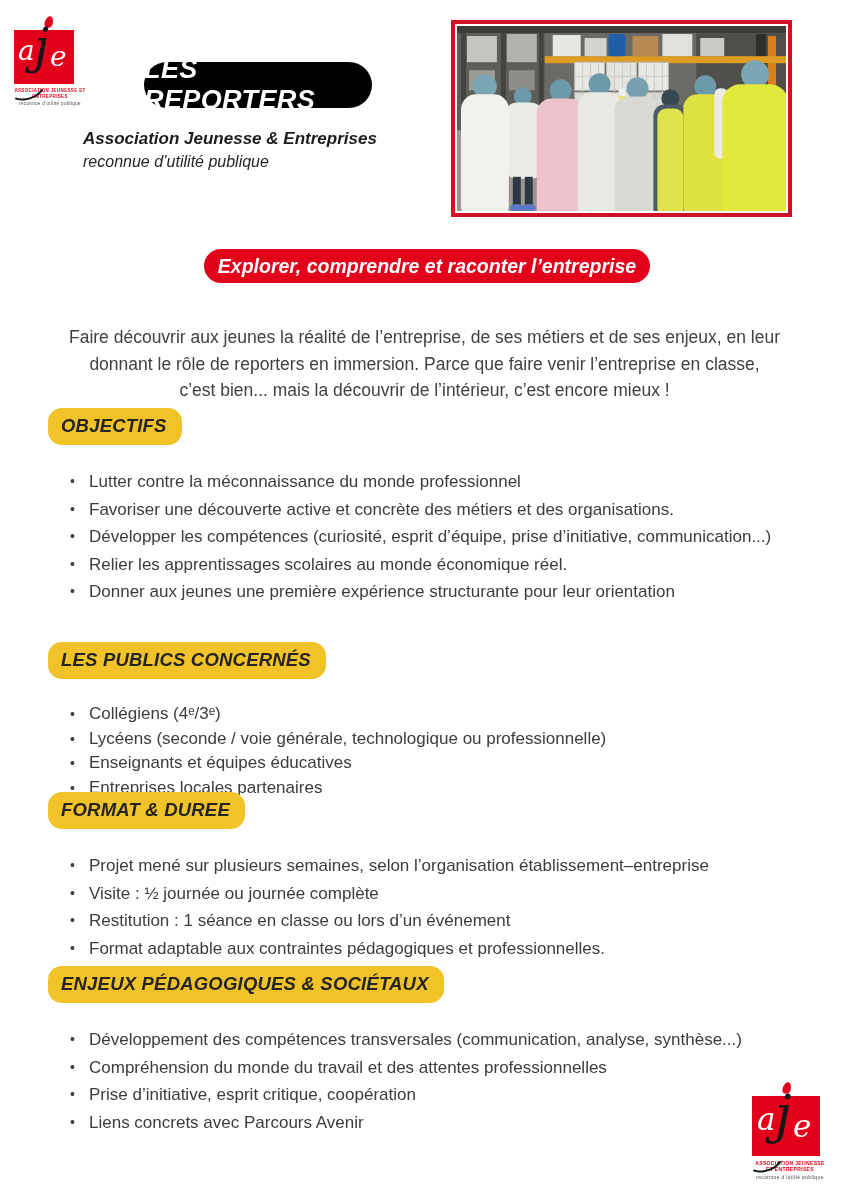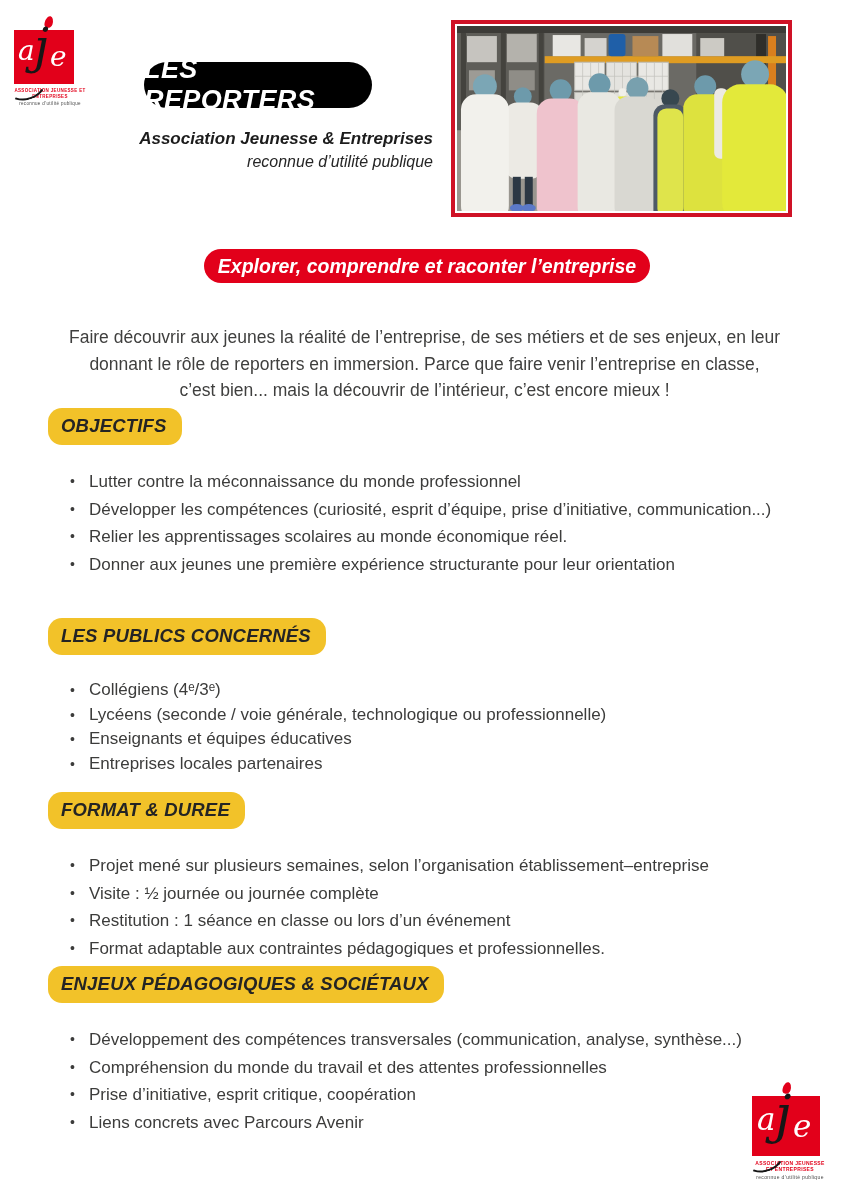--- a/index.html
+++ b/index.html
@@ -28,40 +28,40 @@
   .logo-cap{width:100%;text-align:center;letter-spacing:0.35px;}
   .cap-red{margin-top:4px;font-size:4.5px;line-height:5.5px;font-weight:bold;color:#e2001a;}
   .cap-dark{margin-top:2px;font-size:4.5px;line-height:5.5px;color:#4a4a4a;}
   .logo-bottom .cap-red{font-size:5px;line-height:6px;}
   .logo-bottom .cap-dark{font-size:5px;line-height:6px;}
 
   
   .title-badge{position:absolute;left:144px;top:62px;width:228px;height:46px;background:#000000;
                border-radius:23px;display:flex;align-items:center;justify-content:center;
                color:#ffffff;font-weight:bold;font-style:italic;font-size:27px;letter-spacing:0.4px;}
-  .org{position:absolute;left:83px;top:129px;width:350px;text-align:right;}
+  .org{position:absolute;left:83px;top:129px;width:350px;text-align:left;}
   .org-name{font-weight:bold;font-style:italic;font-size:17px;color:#1c1c1c;}
   .org-status{margin-top:4px;font-style:italic;font-size:16px;color:#262626;}
 
   .photo{position:absolute;left:451px;top:20px;width:329px;height:185px;background:#ffffff;
          border:4px solid #cf1226;padding:2px;box-sizing:content-box;}
   .photo svg{display:block;width:100%;height:100%;}
 
   
   .banner{position:absolute;left:204px;top:249px;width:446px;height:34px;background:#e2001a;
           border-radius:17px;display:flex;align-items:center;justify-content:center;
           color:#ffffff;font-weight:bold;font-style:italic;font-size:19.5px;}
   .intro{position:absolute;left:0;top:307px;width:849px;text-align:center;
          font-size:17.5px;line-height:26.5px;color:#3f3f3e;margin-top:17px;}
   .intro div{white-space:nowrap;}
 
   
   .section{position:absolute;left:48px;}
   .s0{top:408px;}
-  .s1{top:618px;}
+  .s1{top:642px;}
   .s2{top:792px;}
   .s3{top:966px;}
   .badge{display:inline-block;background:#f2c229;color:#242424;font-weight:bold;font-style:italic;
          font-size:18.5px;padding:7px 15px 8px 13px;border-radius:14px;letter-spacing:0.2px;}
   .section ul{list-style:none;margin:23px 16px 0 20px;padding:0;}
   .section li{position:relative;padding-left:21px;font-size:17px;line-height:27.5px;
               white-space:nowrap;color:#3c3c3b;}
   .s1 li{line-height:24.5px;}
   .section li::before{content:"\2022";position:absolute;left:2px;font-size:14px;color:#3c3c3b;}
 </style>
@@ -176,20 +176,21 @@
   <div class="intro">
     <div>Faire découvrir aux jeunes la réalité de l’entreprise, de ses métiers et de ses enjeux, en leur</div>
     <div>donnant le rôle de reporters en immersion.  Parce que faire venir l’entreprise en classe,</div>
     <div>c’est bien... mais la découvrir de l’intérieur, c’est encore mieux !</div>
   </div>
 
   <section class="section s0">
     <span class="badge">OBJECTIFS</span>
     <ul>
       <li>Lutter contre la méconnaissance du monde professionnel</li>
+      <li>Favoriser une découverte active et concrète des métiers et des organisations.</li>
       <li>Développer les compétences (curiosité, esprit d’équipe, prise d’initiative, communication...)</li>
       <li>Relier les apprentissages scolaires au monde économique réel.</li>
       <li>Donner aux jeunes une première expérience structurante pour leur orientation</li>
     </ul>
   </section>
 
   <section class="section s1">
     <span class="badge">LES PUBLICS CONCERNÉS</span>
     <ul>
       <li>Collégiens (4ᵉ/3ᵉ)</li>

